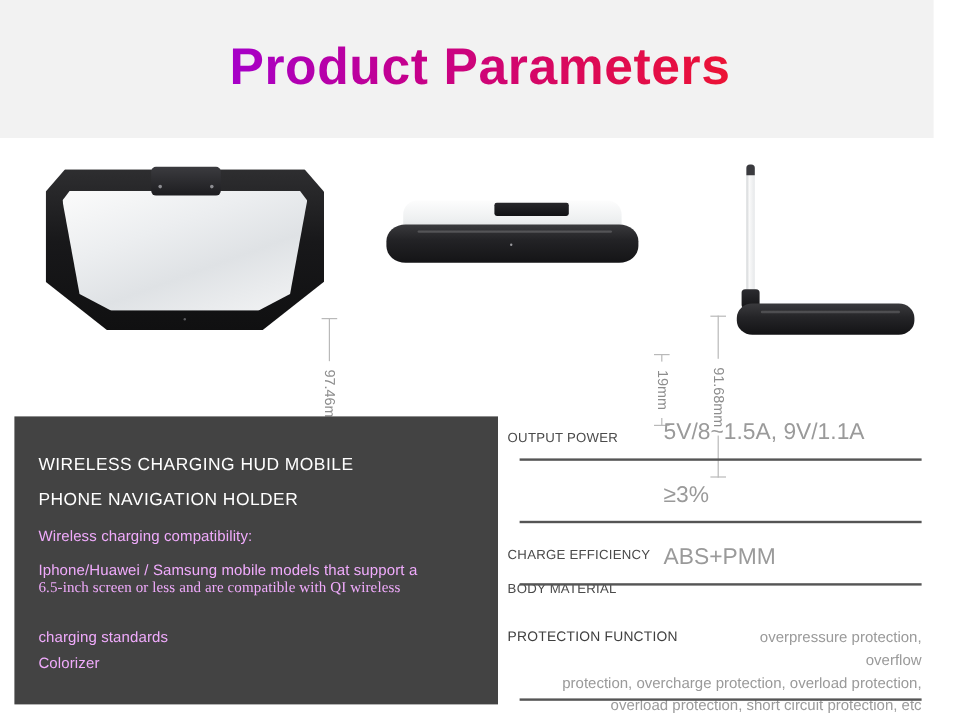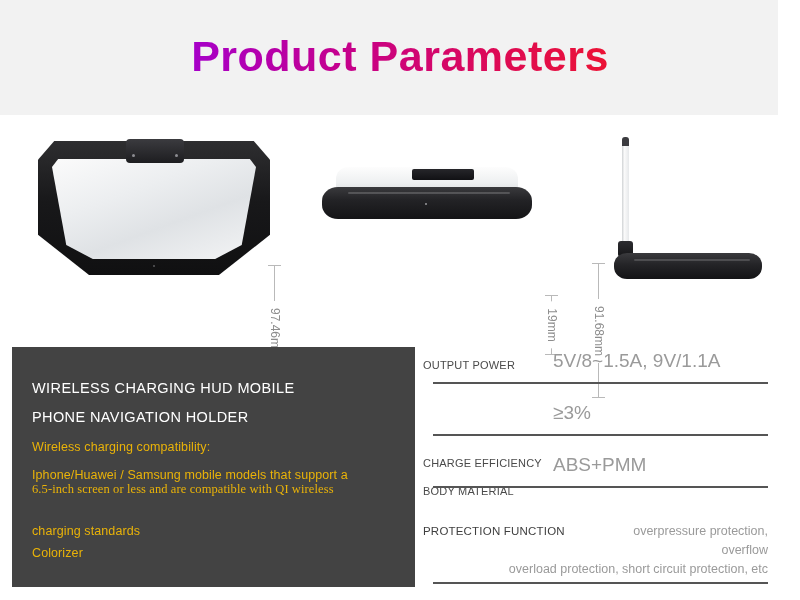--- a/index.html
+++ b/index.html
@@ -134,21 +134,21 @@
     position:absolute;left:12px;top:347px;width:403px;height:240px;
     background:#434343;
   }
   .darkbox .hd{
     color:#ffffff;font-size:14.5px;letter-spacing:.4px;
     margin:0;padding:0;
   }
   .darkbox .hd1{position:absolute;left:20px;top:33px;}
   .darkbox .hd2{position:absolute;left:20px;top:62px;}
   .darkbox .ln{
-    position:absolute;left:20px;color:#eab308;font-size:12.5px;letter-spacing:.1px;white-space:nowrap;
+    position:absolute;left:20px;color:#f0abfc;font-size:12.5px;letter-spacing:.1px;white-space:nowrap;
   }
   .ln1{top:93px;}
   .ln2{top:121px;}
   .ln3{top:135px;font-family:Liberation Serif, serif;}
   .ln4{top:177px;}
   .ln5{top:199px;font-size:13px;}
 
   
   .specs{position:absolute;left:420px;top:348px;width:350px;height:240px;}
   .row{position:absolute;left:0;width:350px;}
@@ -277,20 +277,21 @@
     <div class="row r3">
       <span class="rlabel">BODY MATERIAL</span>
       <span class="rvalue">ABS+PMM</span>
       <div class="rule"></div>
     </div>
 
     <div class="row r4">
       <span class="rlabel">PROTECTION FUNCTION</span>
       <div class="ptext">
         <div class="first">overpressure protection, overflow</div>
+        <div>protection,  overcharge protection, overload protection,</div>
         <div>overload protection, short circuit protection, etc</div>
       </div>
       <div class="rule"></div>
     </div>
 
   </div>
 
 </div>
 
 </body></html>

